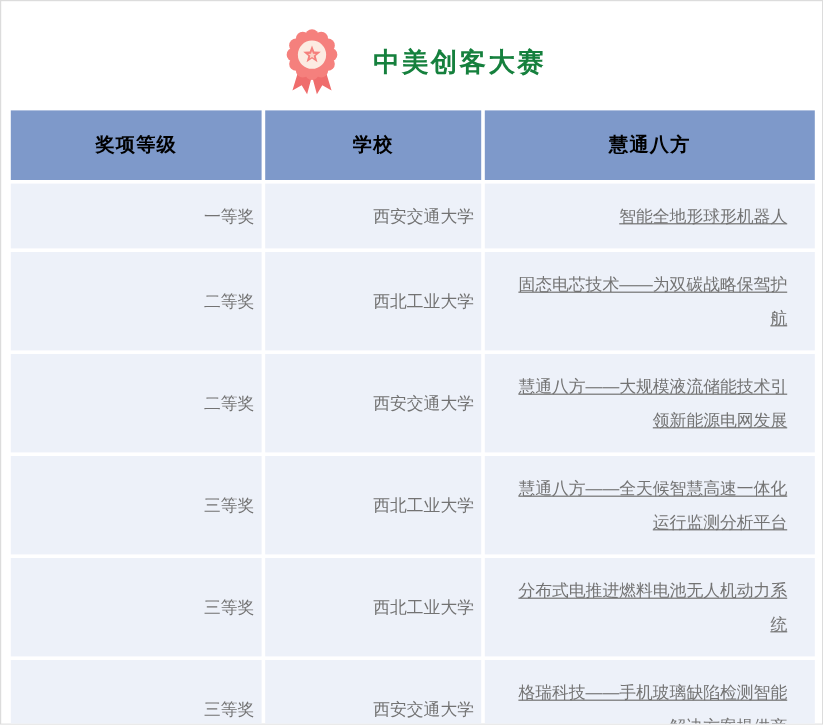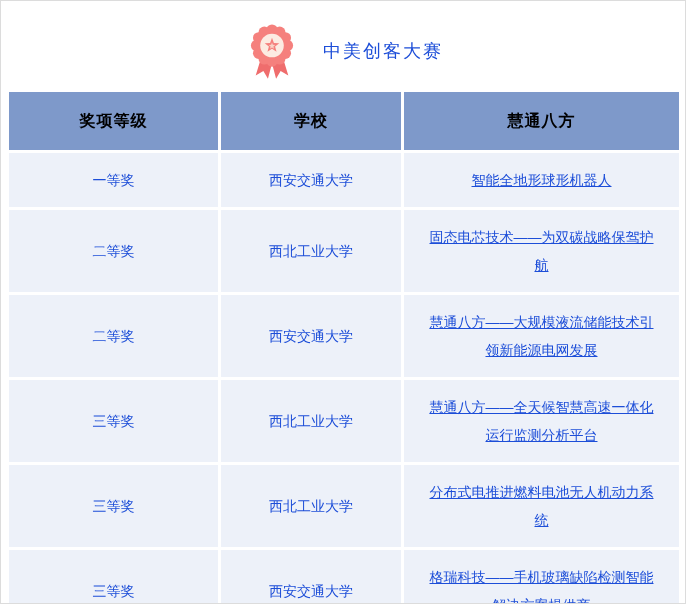--- a/index.html
+++ b/index.html
@@ -9,37 +9,37 @@
     font-family:"Liberation Sans","DejaVu Sans",sans-serif;
     overflow:hidden;
   }
   .page-header{
     display:flex;align-items:center;justify-content:center;
     padding-top:12px;height:76px;
   }
   .medal-icon{width:58px;height:58px;margin-right:22px;flex:0 0 auto;}
   .title-block{text-align:center;}
   .title-line{
-    font-size:18px;font-weight:normal;color:#1d4ed8;
+    font-size:22px;font-weight:bold;color:#15803d;
     line-height:27px;letter-spacing:2px;
   }
   table.awards{
     border-collapse:separate;border-spacing:3px;
     margin:0 5px;width:676px;table-layout:fixed;
   }
   col.c-award{width:209px;}
   col.c-school{width:180px;}
   th{
     background:#7e99ca;color:#000000;
     font-size:16px;font-weight:bold;height:56px;
     letter-spacing:1px;
   }
   td{
-    background:#edf1f9;color:#1d4ed8;
-    font-size:14px;text-align:center;vertical-align:middle;
+    background:#edf1f9;color:#737373;
+    font-size:14px;text-align:right;vertical-align:middle;
     line-height:28px;padding:13px 6px;
   }
   td.project{padding:13px 23px;text-decoration:underline;}
 </style>
 </head>
 <body>
 
 <div class="page">
 
   <div class="page-header">

